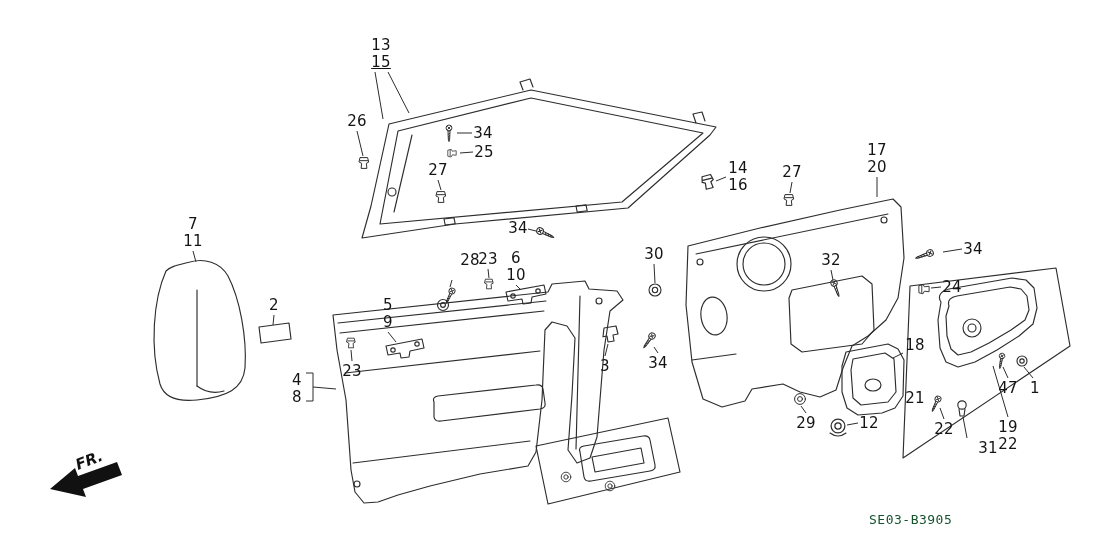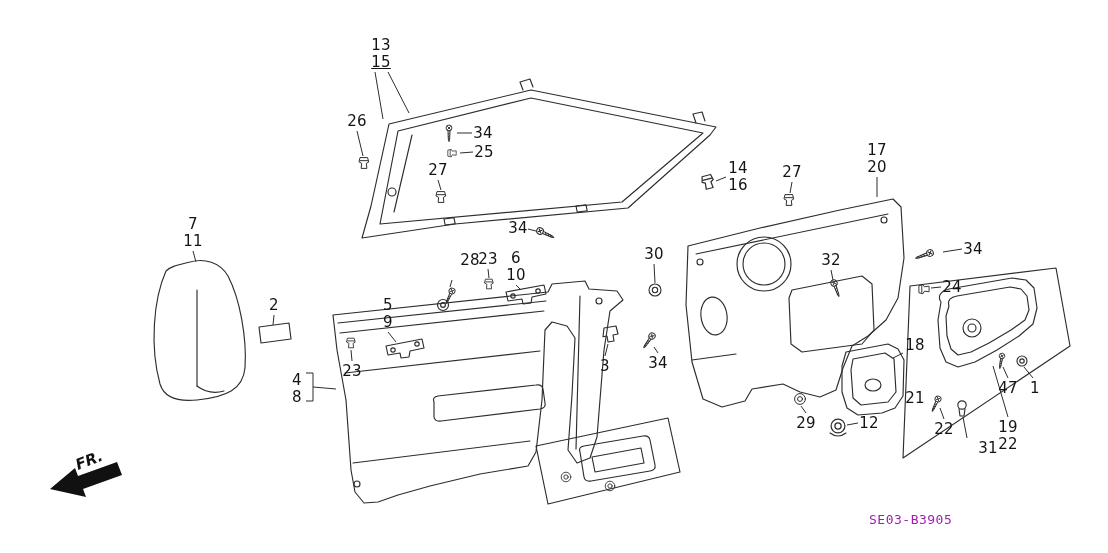--- a/index.html
+++ b/index.html
@@ -8,21 +8,21 @@
     overflow:hidden;font-family:"DejaVu Sans",sans-serif;
   }
   .art{position:absolute;left:0;top:0;}
   .labels-layer{position:absolute;left:0;top:0;width:100%;height:100%;pointer-events:none;}
   .part-label{
     position:absolute;transform:translate(-50%,-50%);
     font-size:15px;font-weight:500;color:#141414;letter-spacing:.3px;white-space:nowrap;
   }
   .diagram-code{
     position:absolute;left:869px;top:512px;
-    font-family:"DejaVu Sans Mono",monospace;font-size:13px;color:#a21caf;letter-spacing:.5px;
+    font-family:"DejaVu Sans Mono",monospace;font-size:13px;color:#14532d;letter-spacing:.5px;
   }
 </style>
 </head>
 <body>
 
 <div class="stage">
 
   <svg class="art" width="1108" height="553" viewBox="0 0 1108 553" xmlns="http://www.w3.org/2000/svg">
     <defs>
       <g id="sym-screw" fill="none" stroke="#2d2d2d" stroke-width="1.1">

